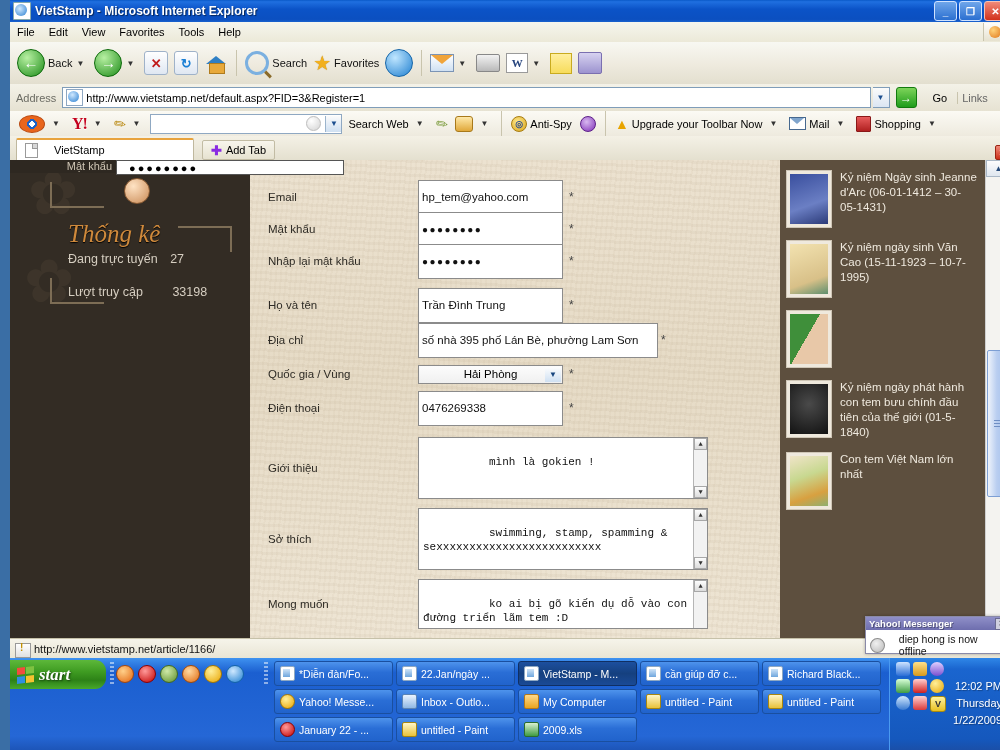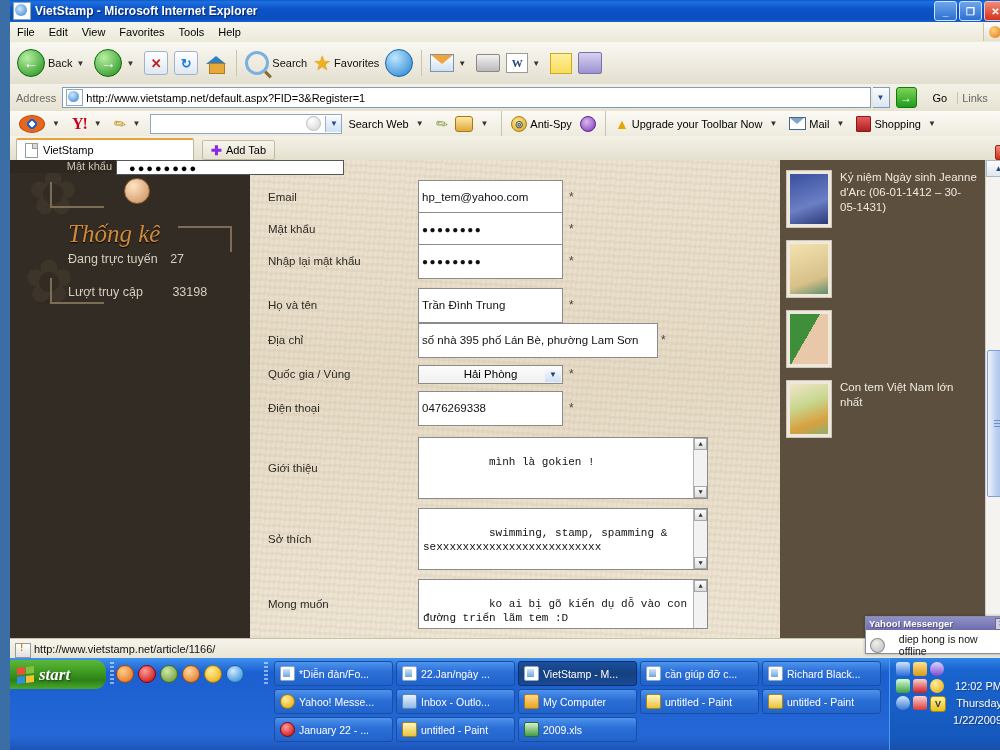--- a/index.html
+++ b/index.html
@@ -112,21 +112,21 @@
   .mailmini{width:15px;height:11px;background:#fff;border:1px solid #46688f;position:relative;}
   .mailmini:after{content:"";position:absolute;left:0;top:0;width:0;height:0;border-left:7px solid transparent;
     border-right:7px solid transparent;border-top:6px solid #7fa4cc;}
   .shopbag{width:13px;height:14px;background:linear-gradient(180deg,#e85c5c,#b02020);border:1px solid #8a1818;border-radius:1px;}
   .chev2{margin-left:auto;padding-right:8px;font-weight:bold;color:#333;}
 
   
   .tabbar{position:absolute;left:0;top:136px;width:1000px;height:24px;
     background:linear-gradient(180deg,#f4f1e6,#e4e0cf);display:flex;align-items:flex-end;padding-left:6px;}
   .tab{height:20px;min-width:160px;background:#fff;border:1px solid #bfb89e;border-bottom:none;
-    border-top:2px solid #e8a33d;border-radius:2px 2px 0 0;display:flex;align-items:center;gap:5px;padding:0 8px;
+    border-top:2px solid #e8a33d;border-radius:2px 2px 0 0;display:flex;align-items:center;gap:16px;padding:0 8px;
     font-size:11px;}
   .pageicon{width:11px;height:13px;background:#fff;border:1px solid #9a9a9a;position:relative;}
   .pageicon:after{content:"";position:absolute;right:0;top:0;width:4px;height:4px;background:#d8d8d8;border-left:1px solid #9a9a9a;border-bottom:1px solid #9a9a9a;}
   .addtab{height:18px;margin-left:8px;display:flex;align-items:center;gap:4px;padding:0 8px;
     background:linear-gradient(180deg,#f7f5ec,#e6e2d0);border:1px solid #c2bca4;border-radius:2px;font-size:11px;}
   .plus{color:#8a2be2;font-weight:bold;font-size:13px;line-height:1;}
   .tabclose{margin-left:auto;margin-right:6px;width:13px;height:13px;border-radius:2px;
     background:linear-gradient(180deg,#f08a7a,#cc3018);border:1px solid #9b2412;color:#fff;font-size:9px;
     display:flex;align-items:center;justify-content:center;font-weight:bold;}
 
@@ -562,28 +562,35 @@
         <div class="stampimg">
           <div class="inner" style="background:linear-gradient(160deg,#3a4f9e,#6b7fc4 60%,#2b3a78);"></div>
         </div>
         <div class="newstext">Kỷ niệm Ngày sinh Jeanne d'Arc (06-01-1412 – 30-05-1431)</div>
       </div>
 
       <div class="news">
         <div class="stampimg">
           <div class="inner" style="background:linear-gradient(160deg,#f2e2b0,#d8c088 70%,#5e8f6e);"></div>
         </div>
+        <div class="newstext">Kỷ niệm ngày sinh Văn Cao (15-11-1923 – 10-7-1995)</div>
       </div>
 
       <div class="news">
         <div class="stampimg">
           <div class="inner" style="background:linear-gradient(120deg,#3f8f3a 0 45%,#e8c8a8 45% 100%);"></div>
         </div>
       </div>
 
+      <div class="news">
+        <div class="stampimg">
+          <div class="inner" style="background:radial-gradient(circle at 50% 40%,#4a4a4a,#121212);"></div>
+        </div>
+        <div class="newstext">Kỷ niệm ngày phát hành con tem bưu chính đầu tiên của thế giới (01-5-1840)</div>
+      </div>
 
       <div class="news">
         <div class="stampimg">
           <div class="inner" style="background:linear-gradient(160deg,#f0e4c8,#c8d890 40%,#d8a040 75%,#8fb070);"></div>
         </div>
         <div class="newstext">Con tem Việt Nam lớn nhất</div>
       </div>
     </div>
 
     <div class="vsb">

